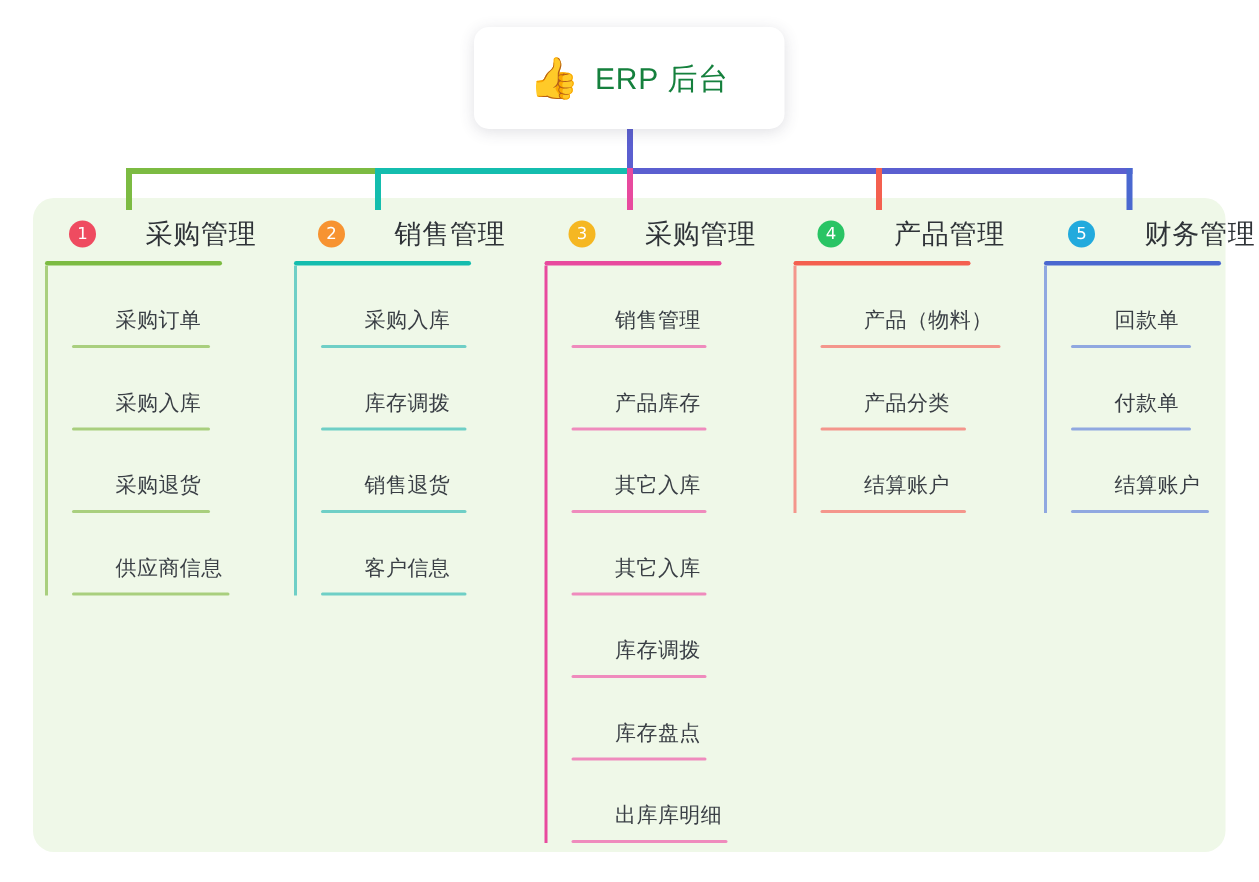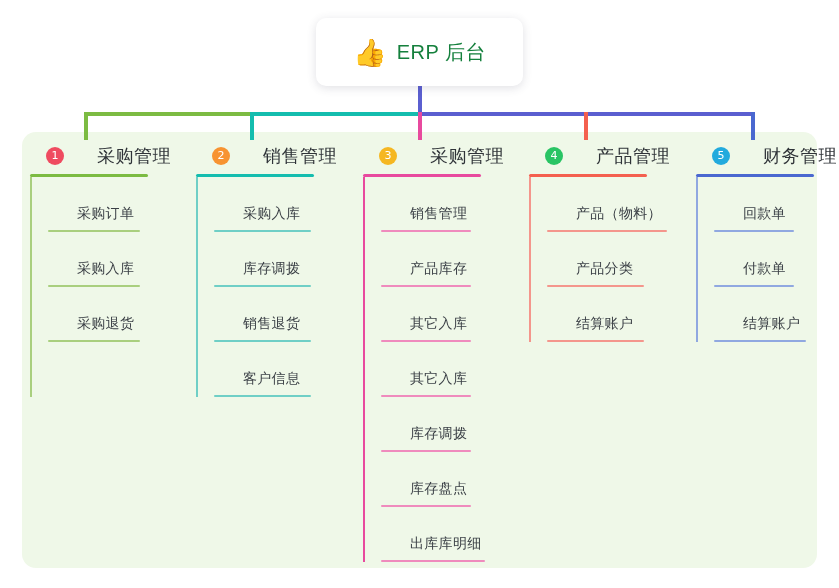--- a/index.html
+++ b/index.html
@@ -176,20 +176,24 @@
         <span class="leaf-rule" style="background:#a9cf7e;width:92px;"></span>
       </div>
       <div class="leaf">
         <span class="leaf-label">采购入库</span>
         <span class="leaf-rule" style="background:#a9cf7e;width:92px;"></span>
       </div>
       <div class="leaf">
         <span class="leaf-label">采购退货</span>
         <span class="leaf-rule" style="background:#a9cf7e;width:92px;"></span>
       </div>
+      <div class="leaf">
+        <span class="leaf-label">供应商信息</span>
+        <span class="leaf-rule" style="background:#a9cf7e;width:105px;"></span>
+      </div>
     </div>
   </div>
 
   <div class="column" style="left:196px;">
     <div class="col-head">
       <span class="badge" style="background:#f79331;">2</span>
       <span class="col-title">销售管理</span>
     </div>
     <div class="head-rule" style="background:#14bdae;width:118px;"></div>
     <div class="leaf-wrap">

